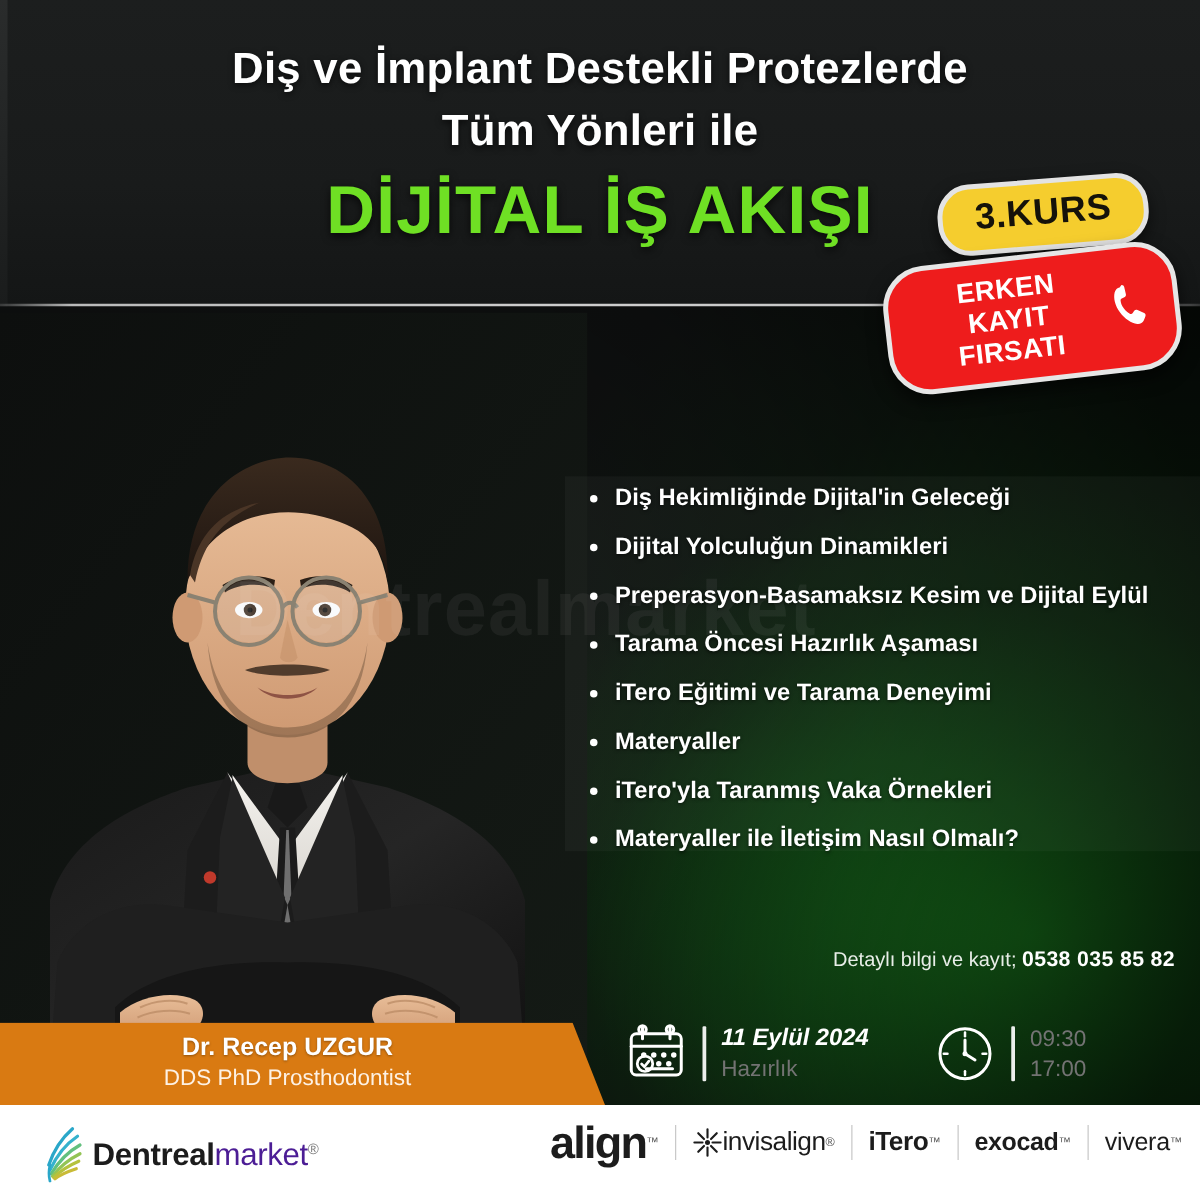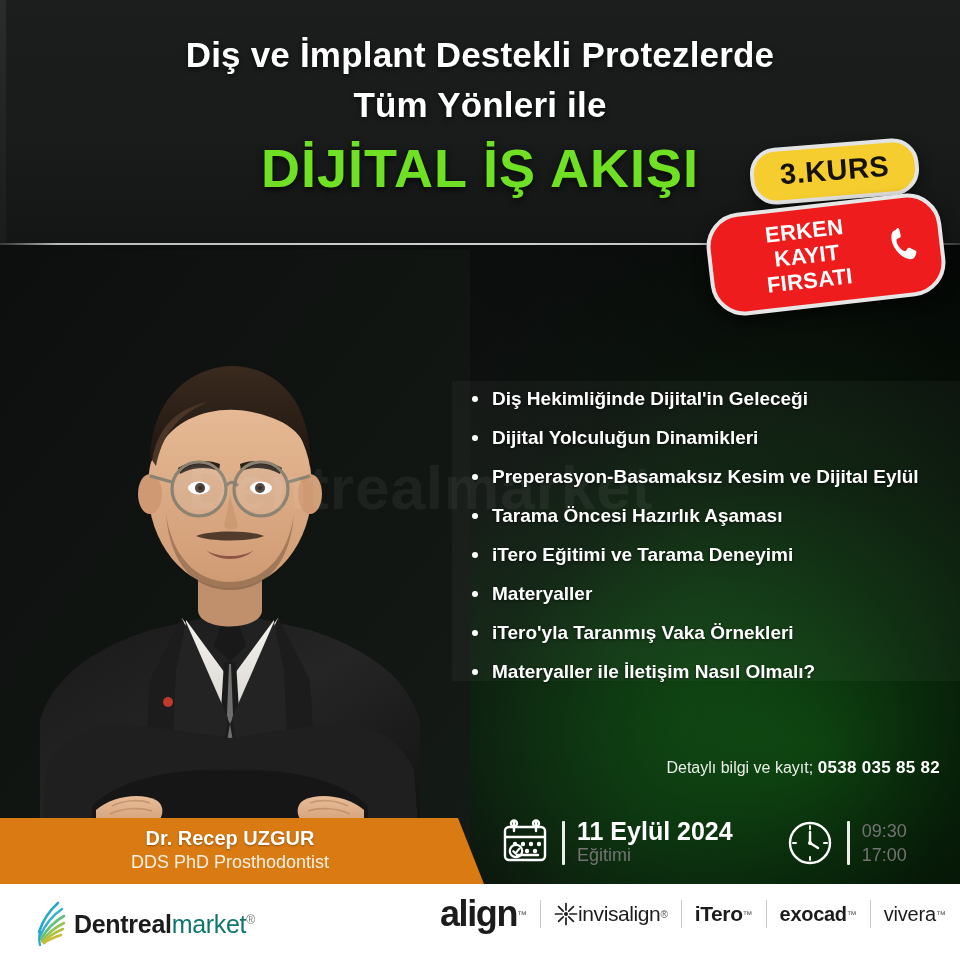--- a/index.html
+++ b/index.html
@@ -173,37 +173,37 @@
 
   
   .dtstrip{
     position:absolute;left:500px;top:805px;width:460px;height:76px;
     z-index:7;display:flex;align-items:center;
   }
   .dtblock{display:flex;align-items:center;gap:12px;}
   .dtblock .sep{
     width:3px;height:44px;background:#ffffff;border-radius:1px;opacity:.92;
   }
-  .dtblock .lines .l1{color:#ffffff;font-size:25px;font-weight:bold;line-height:24px;}
+  .dtblock .lines .l1{color:#ffffff;font-size:19px;font-weight:bold;line-height:24px;font-style:italic;}
   .dtblock .lines .l2{color:#737373;font-size:18px;line-height:24px;}
   .ico{flex:0 0 auto;}
   .spacer{width:52px;}
 
   
   .footer{
     position:absolute;left:0;top:884px;width:960px;height:76px;
     background:#ffffff;z-index:10;
     display:flex;align-items:center;
   }
   .dm-logo{
     display:flex;align-items:center;gap:4px;margin-left:28px;
   }
   .dm-text{font-size:25px;letter-spacing:-.3px;line-height:26px;}
   .dm-text .b1{color:#1c1c1c;font-weight:bold;}
-  .dm-text .b2{color:#0f766e;font-weight:normal;}
+  .dm-text .b2{color:#4c1d95;font-weight:normal;}
   .dm-text .reg{color:#7a7a7a;font-size:12px;vertical-align:super;}
 
   .brands{
     position:absolute;left:440px;top:0;height:60px;
     display:flex;align-items:center;gap:0;
   }
   .brand{display:flex;align-items:center;color:#1c1c1c;}
   .bsep{width:1px;height:28px;background:#c9c9c9;margin:0 13px;}
   .b-align{font-size:36px;font-weight:bold;letter-spacing:-1.4px;line-height:36px;}
   .b-inv{font-size:21px;letter-spacing:-.4px;}
@@ -391,21 +391,21 @@
             <circle cx="35" cy="33" r="2.2"></circle>
         </g>
         <g fill="none" stroke="#ffffff" stroke-width="2.2" stroke-linecap="round">
           <circle cx="16" cy="33" r="6.2"></circle>
           <path d="M13.3 33.2 L15.5 35.4 L19.1 30.9"></path>
         </g>
       </svg>
       <div class="sep"></div>
       <div class="lines">
         <div class="l1">11 Eylül 2024</div>
-        <div class="l2">Eğitimi</div>
+        <div class="l2">Hazırlık</div>
       </div>
     </div>
 
     <div class="spacer"></div>
 
     <div class="dtblock">
       <svg class="ico" width="50" height="50" viewBox="0 0 50 50">
         <circle cx="25" cy="25" r="20" fill="none" stroke="#ffffff" stroke-width="2.4"></circle>
         <g stroke="#ffffff" stroke-width="2" stroke-linecap="round">
           <path d="M25 8 V11"></path>

